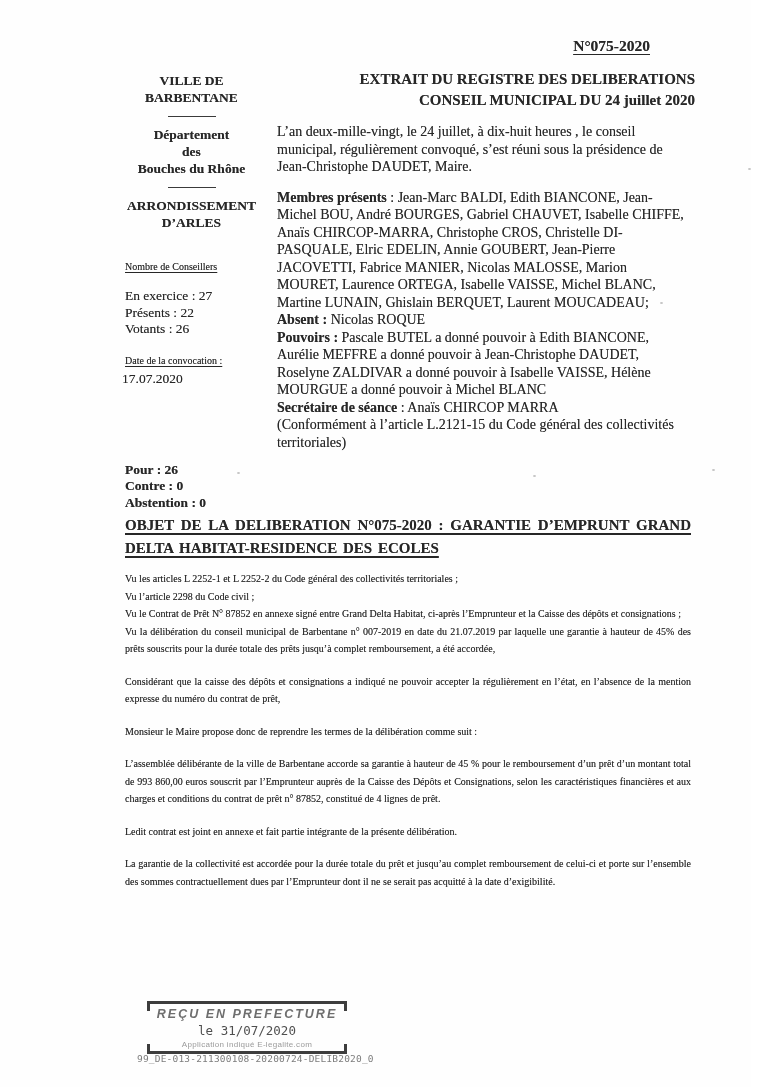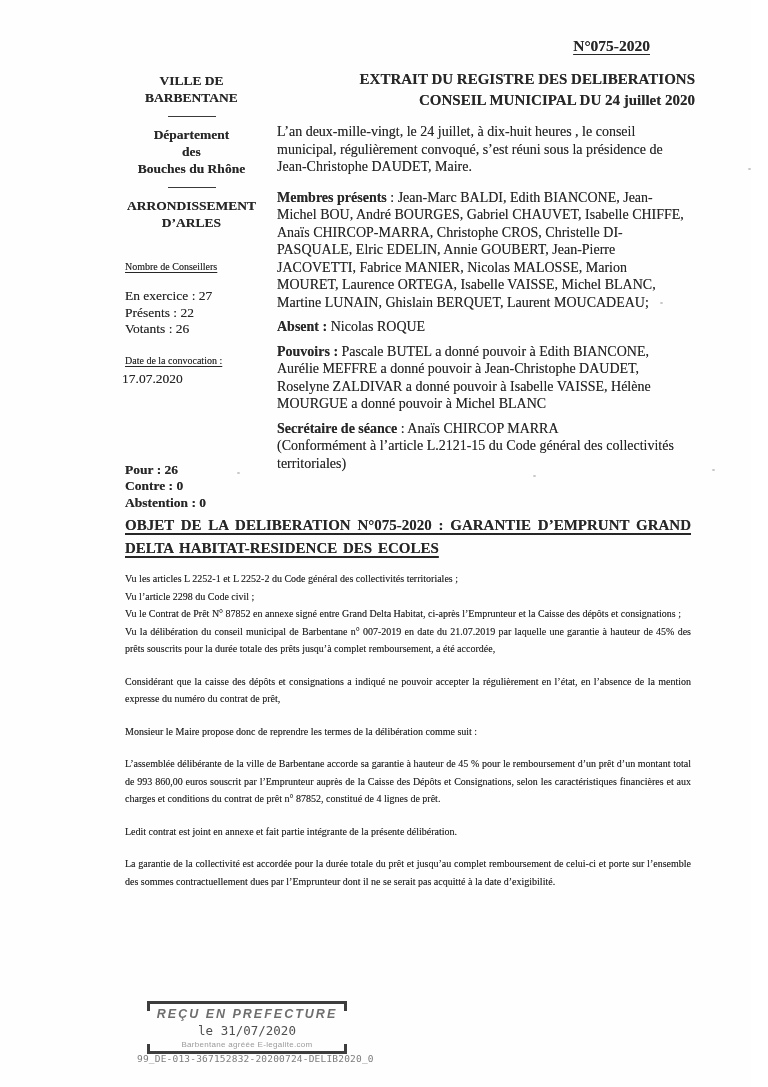--- a/index.html
+++ b/index.html
@@ -38,21 +38,21 @@
   .sb-counts { margin-top:13px; line-height:16.5px; }
   .sb-convoc { margin-top:14px; }
   .sb-date { margin-top:1px; margin-left:-3px; }
 
   
   .intro {
     position:absolute; top:123px; left:277px; width:415px;
     font-size:14px; line-height:17.5px;
   }
   .intro p { margin:0; }
-  .intro .gap { margin-top:7px; }
+  .intro .gap { }
   .intro .gap-m { margin-top:13px; }
 
   
   .vote {
     position:absolute; top:462px; left:125px;
     font-weight:bold; font-size:13.5px; line-height:16.3px;
   }
 
   
   .objet {
@@ -170,23 +170,23 @@
     <p class="gap">La garantie de la collectivité est accordée pour la durée totale du prêt et jusqu’au complet remboursement de celui-ci et porte sur l’ensemble des sommes contractuellement dues par l’Emprunteur dont il ne se serait pas acquitté à la date d’exigibilité.</p>
   </section>
 
   <div class="stamp">
     <span class="tick tl"></span>
     <span class="tick tr"></span>
     <span class="tick bl"></span>
     <span class="tick br"></span>
     <div class="stamp-l1">REÇU EN PREFECTURE</div>
     <div class="stamp-l2">le 31/07/2020</div>
-    <div class="stamp-l3">Barbentane agréée E-legalite.com</div>
+    <div class="stamp-l3">Application indiqué E-legalite.com</div>
   </div>
-  <div class="stamp-ref">99_DE-013-367152832-20200724-DELIB2020_0</div>
+  <div class="stamp-ref">99_DE-013-211300108-20200724-DELIB2020_0</div>
 
   <i class="speck" style="left:237px;top:472px;"></i>
   <i class="speck" style="left:533px;top:475px;"></i>
   <i class="speck" style="left:712px;top:469px;"></i>
   <i class="speck" style="left:660px;top:302px;"></i>
   <i class="speck" style="left:748px;top:168px;"></i>
 
 </div>
 
 </body></html>

